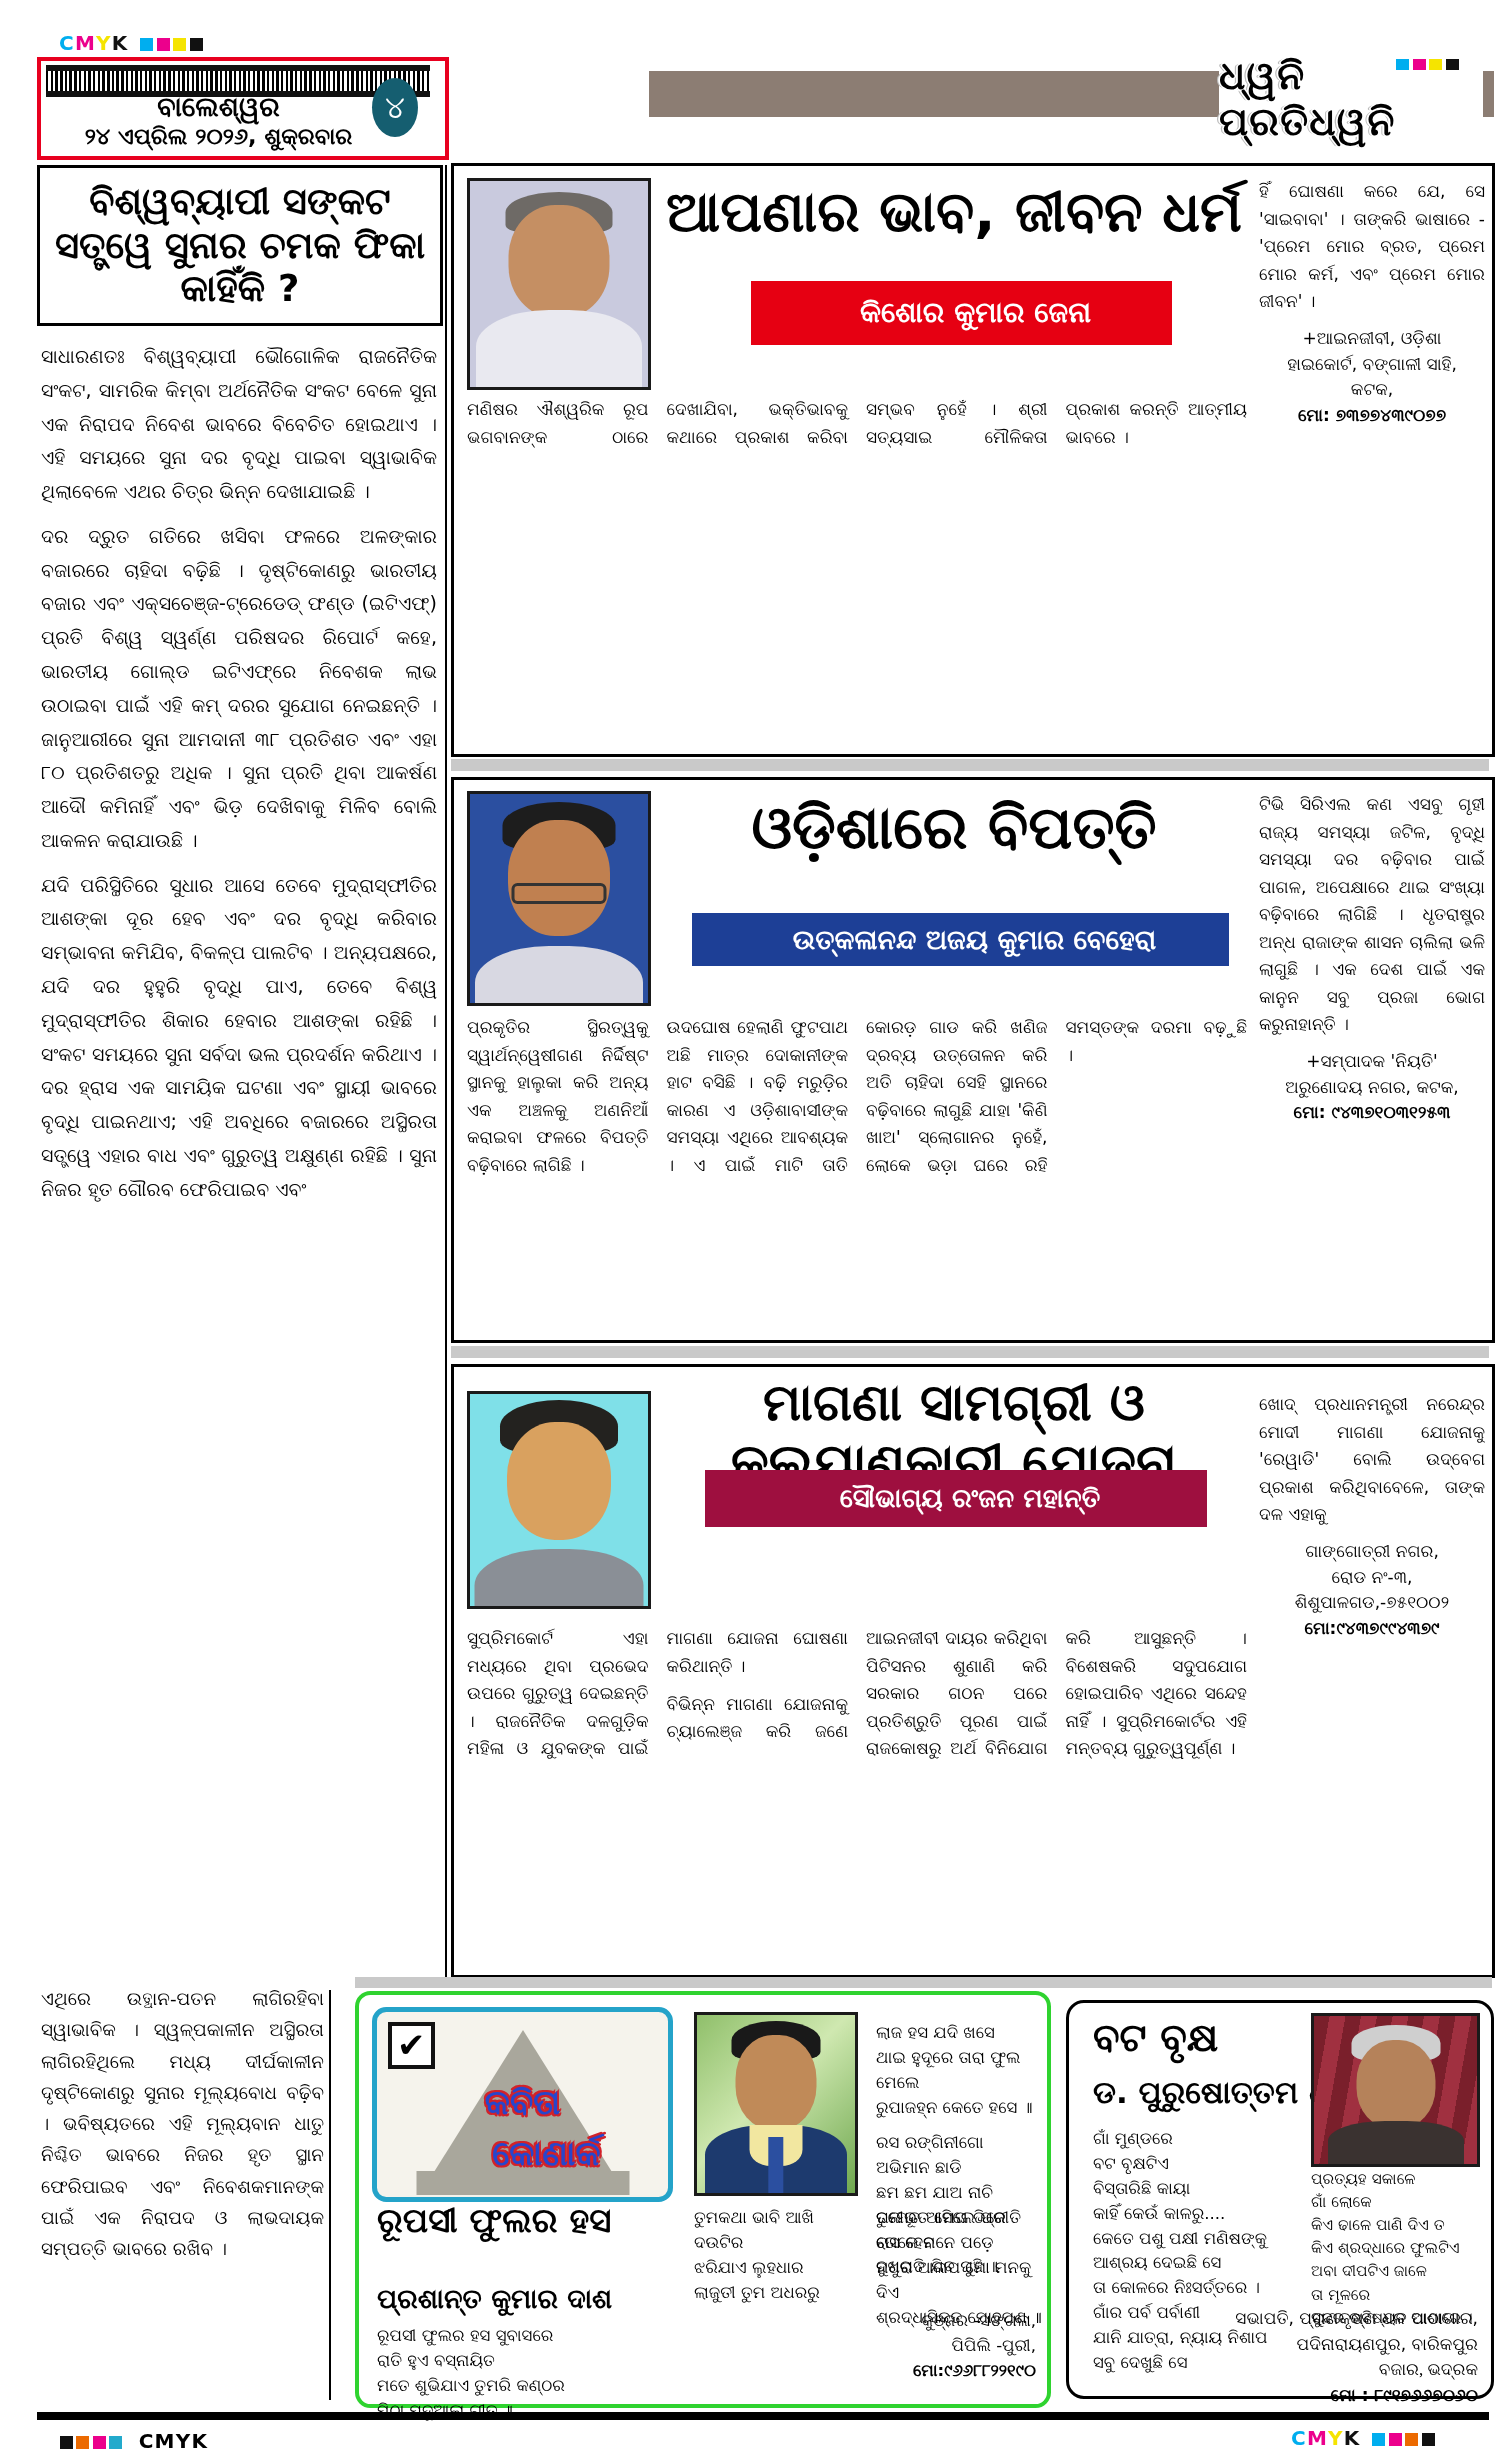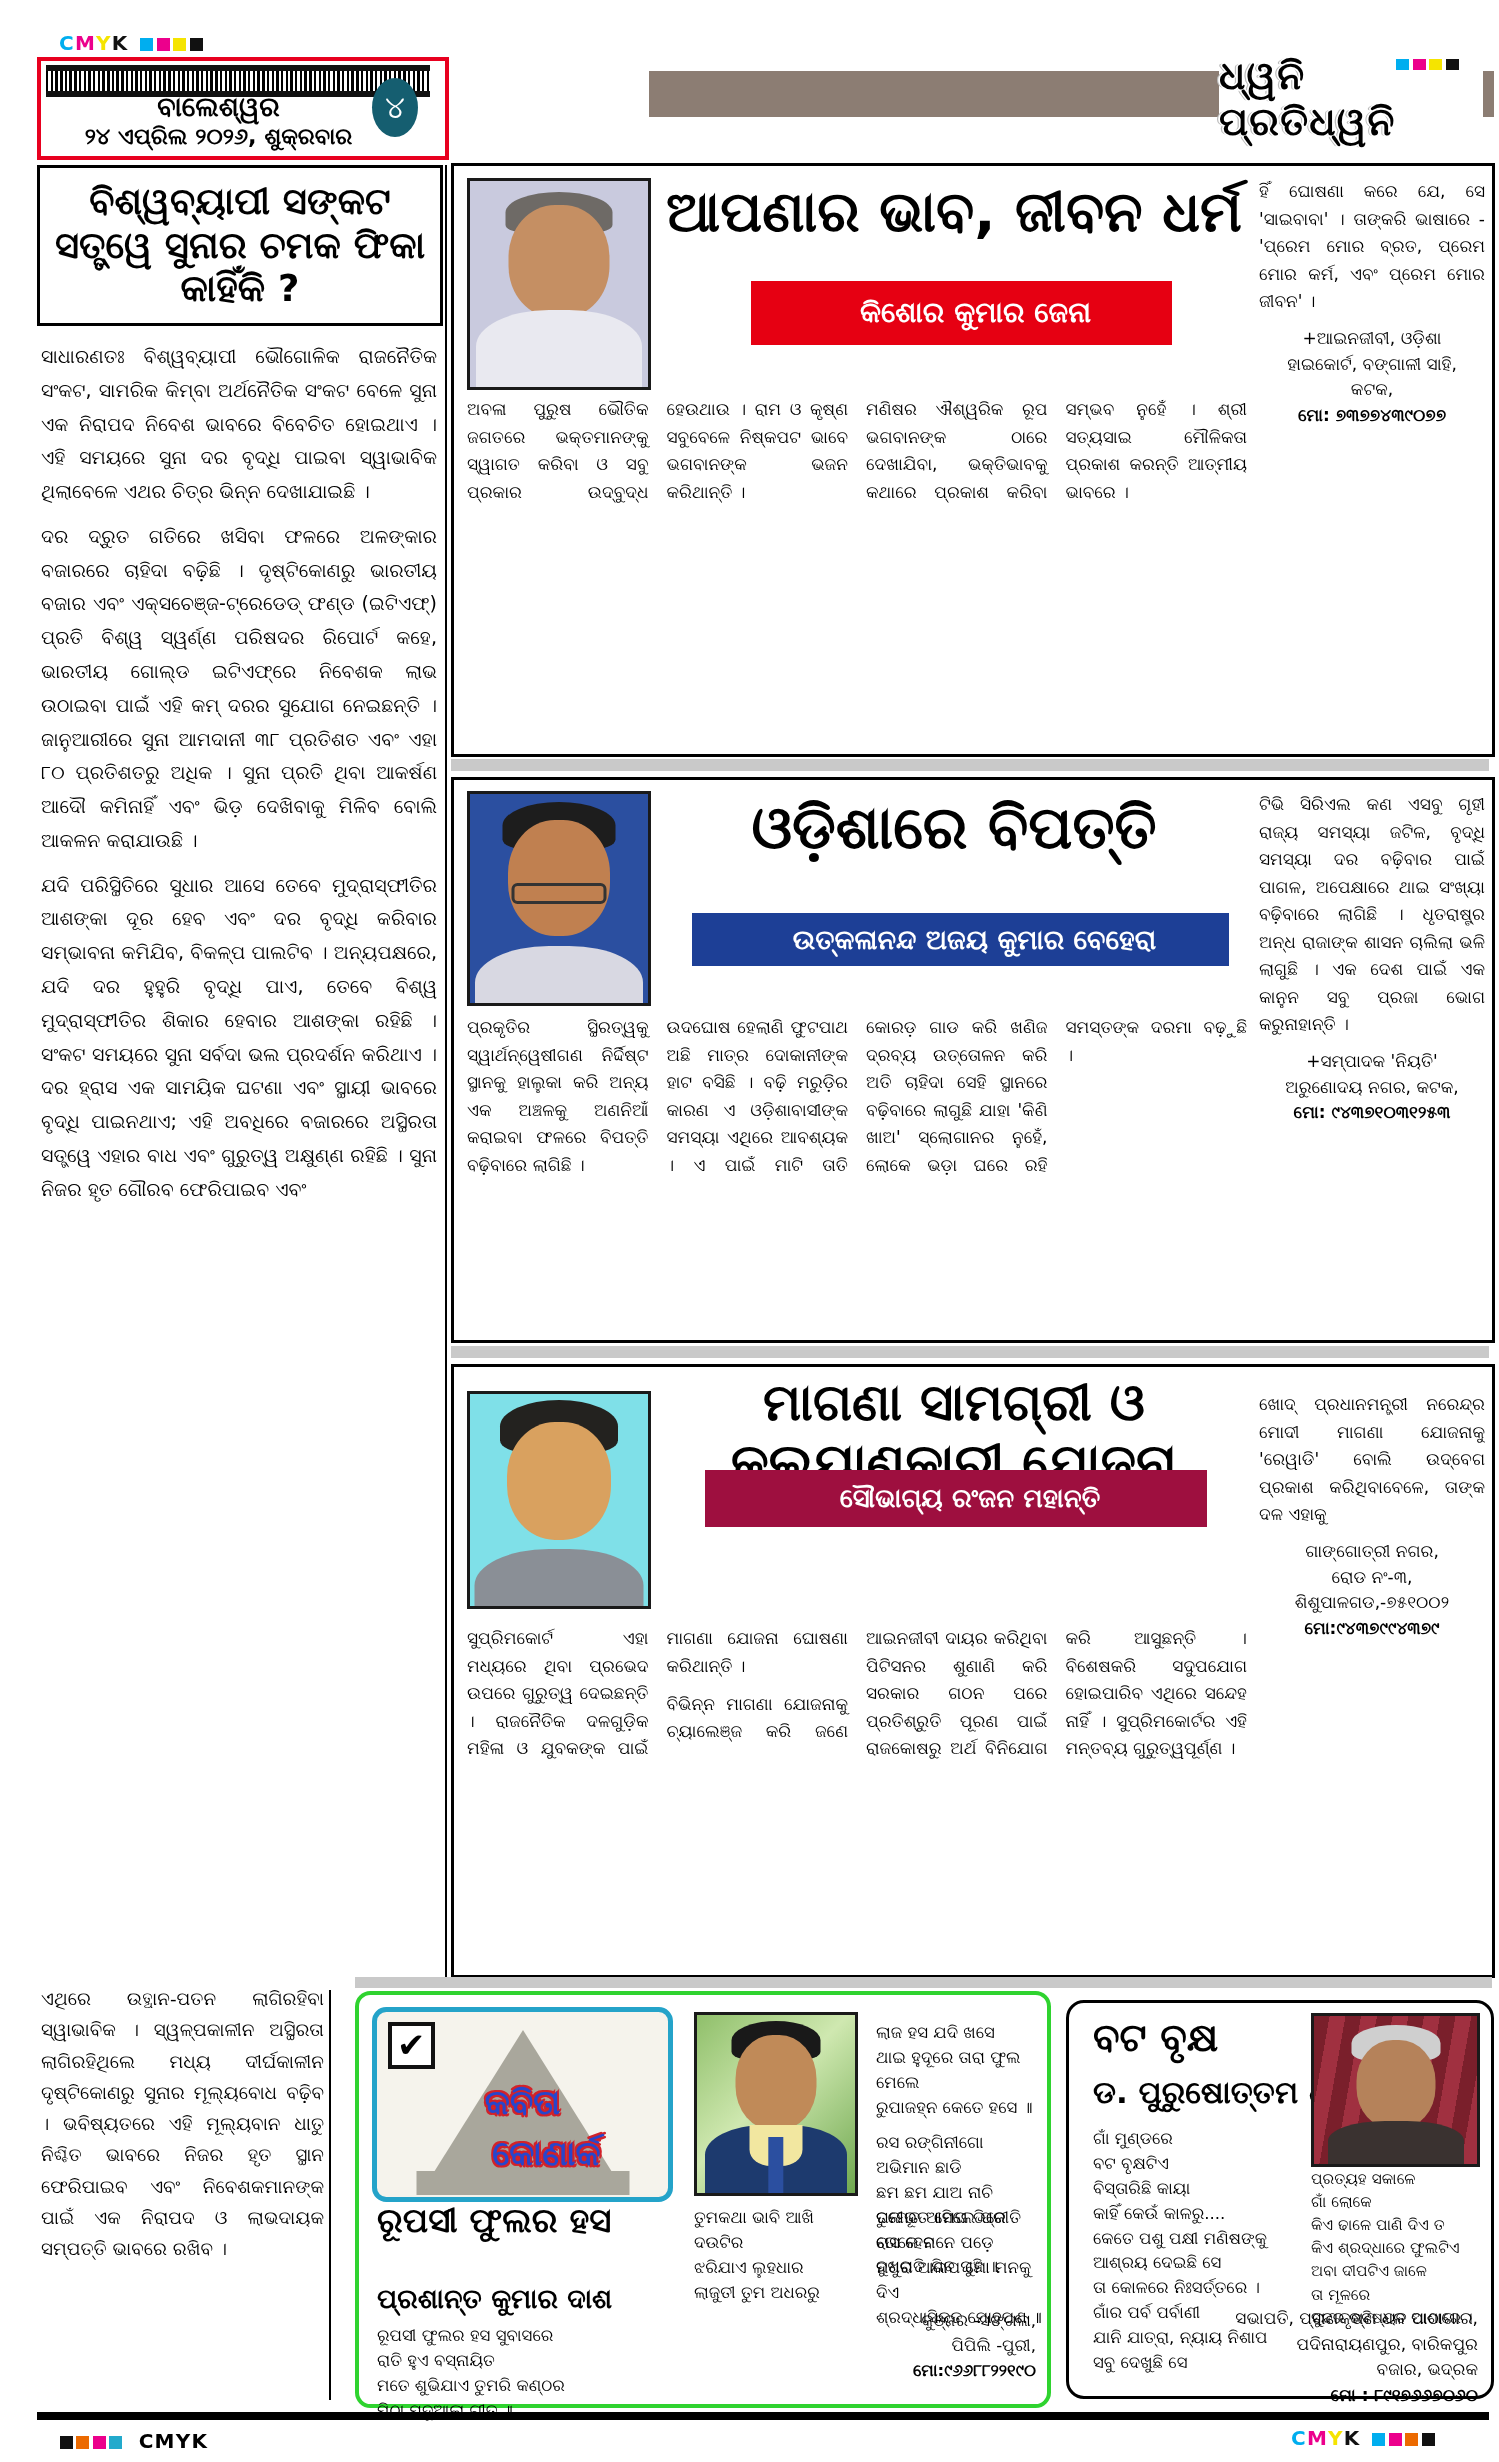--- a/index.html
+++ b/index.html
@@ -94,21 +94,20 @@
 
   <div class="abs frame" style="left:451px;top:163px;width:1038px;height:588px;"></div>
   <div class="photo" style="left:467px;top:178px;width:178px;height:206px;background:#c9cade;">
     <div class="ph" style="top:10.7px;width:107px;height:41px;border-radius:50% 50% 20% 20%;background:#6e6a66;"></div>
     <div class="ph" style="top:24px;width:101px;height:113px;border-radius:46%;background:#c58f63;"></div>
     <div class="ph" style="top:129px;width:166px;height:83px;border-radius:44% 44% 0 0;background:#e9e9f0;"></div>
   </div>
   <div class="abs ctr headline" style="left:655px;top:179px;width:598px;font-size:56px;">ଆପଣାର ଭାବ, ଜୀବନ ଧର୍ମ</div>
   <div class="abs byline" style="left:751px;top:281px;width:393px;height:64px;background:#e60012;font-size:28.4px;">କିଶୋର କୁମାର ଜେନା</div>
   <div class="abs body-text jt cols4" style="left:467px;top:396px;width:780px;height:342px;overflow:hidden;">
-    <p>ଅବଳା ପୁରୁଷ ଭୌତିକ ଜଗତରେ ଭକ୍ତମାନଙ୍କୁ ସ୍ୱାଗତ କରିବା ଓ ସବୁ ପ୍ରକାର ଉଦ୍‌ବୁଦ୍ଧ ହେଉଥାଉ । ରାମ ଓ କୃଷ୍ଣ ସବୁବେଳେ ନିଷ୍କପଟ ଭାବେ ଭଗବାନଙ୍କ ଭଜନ କରିଥାନ୍ତି ।</p>
     <p>ମଣିଷର ଐଶ୍ୱରିକ ରୂପ ଭଗବାନଙ୍କ ଠାରେ ଦେଖାଯିବା, ଭକ୍ତିଭାବକୁ କଥାରେ ପ୍ରକାଶ କରିବା ସମ୍ଭବ ନୁହେଁ । ଶ୍ରୀ ସତ୍ୟସାଇ ମୌଳିକତା ପ୍ରକାଶ କରନ୍ତି ଆତ୍ମୀୟ ଭାବରେ ।</p>
   </div>
   <div class="abs body-text jt" style="left:1259px;top:178px;width:226px;height:564px;overflow:hidden;">
     <p>ହିଁ ଘୋଷଣା କରେ ଯେ, ସେ 'ସାଇବାବା' । ତାଙ୍କରି ଭାଷାରେ - 'ପ୍ରେମ ମୋର ବ୍ରତ, ପ୍ରେମ ମୋର କର୍ମ, ଏବଂ ପ୍ରେମ ମୋର ଜୀବନ' ।</p>
     <div class="sign">
       <div>+ଆଇନଜୀବୀ, ଓଡ଼ିଶା</div>
       <div>ହାଇକୋର୍ଟ, ବଙ୍ଗାଳୀ ସାହି,</div>
       <div>କଟକ,</div>
       <div class="b">ମୋ: ୭୩୭୭୪୩୯୦୭୭</div>
     </div>
@@ -241,20 +240,20 @@
       <div class="pline" style="font-size:15.4px;">ଗାଁ ଲୋକେ</div>
       <div class="pline" style="font-size:15.4px;">କିଏ ଢାଳେ ପାଣି ଦିଏ ତ</div>
       <div class="pline" style="font-size:15.4px;">କିଏ ଶ୍ରଦ୍ଧାରେ ଫୁଲଟିଏ</div>
       <div class="pline" style="font-size:15.4px;">ଅବା ଦୀପଟିଏ ଜାଳେ</div>
       <div class="pline" style="font-size:15.4px;">ତା ମୂଳରେ</div>
       <div class="pline" style="font-size:15.4px;">ସୁନ୍ଦର ଭବିଷ୍ୟତ ଆଶାରେ ।</div>
     </div>
     <div class="abs rt" style="left:148px;top:303px;width:261px;">
       <div class="pline" style="font-size:17px;">ସଭାପତି, ପ୍ରାଣକୃଷ୍ଣ ଧଳ ପାଠାଗାର,</div>
       <div class="pline" style="font-size:17px;">ପଦିନାରାୟଣପୁର, ବାରିକପୁର</div>
-      <div class="pline" style="font-size:17px;">ବଜାର, ଭଦ୍ରକ</div>
+      <div class="pline" style="font-size:17px;font-family:Liberation Serif, serif;">ବଜାର, ଭଦ୍ରକ</div>
       <div class="pline b" style="font-size:17px;">ମୋ : ୮୯୧୭୬୬୭୦୬୦</div>
     </div>
   </div>
 
   <div class="abs hrule" style="left:37px;top:2412px;width:1452px;height:8.3px;"></div>
 </div>
 
 
 </body></html>

